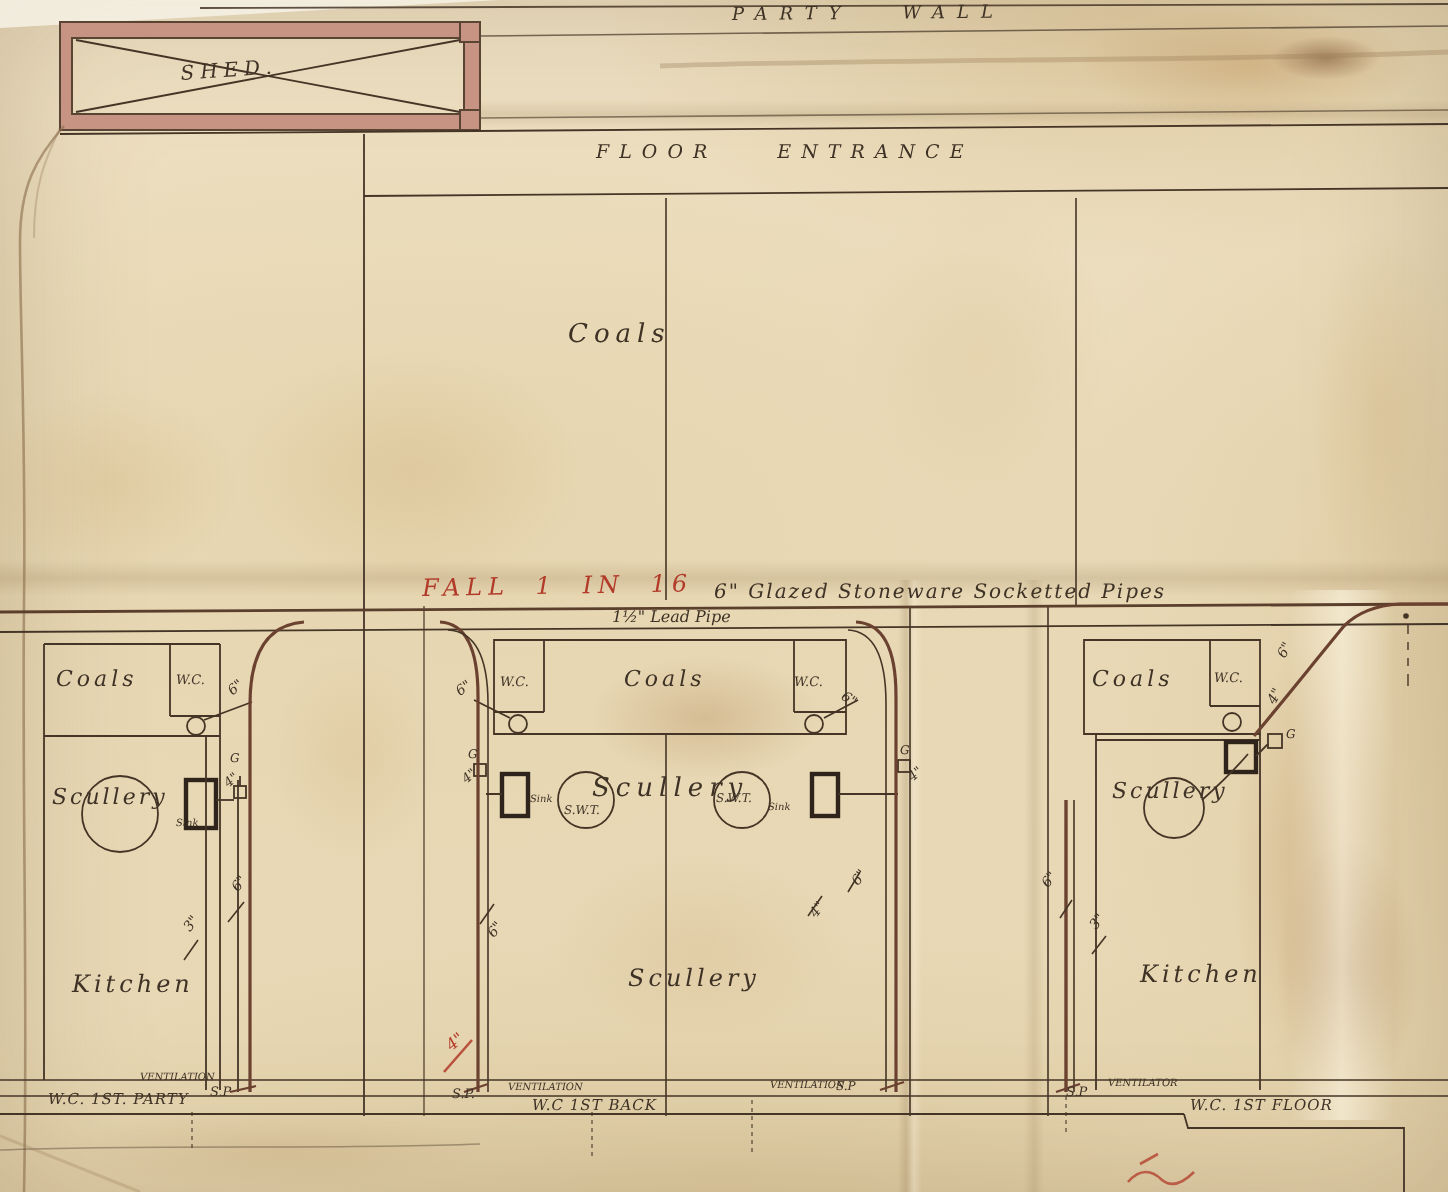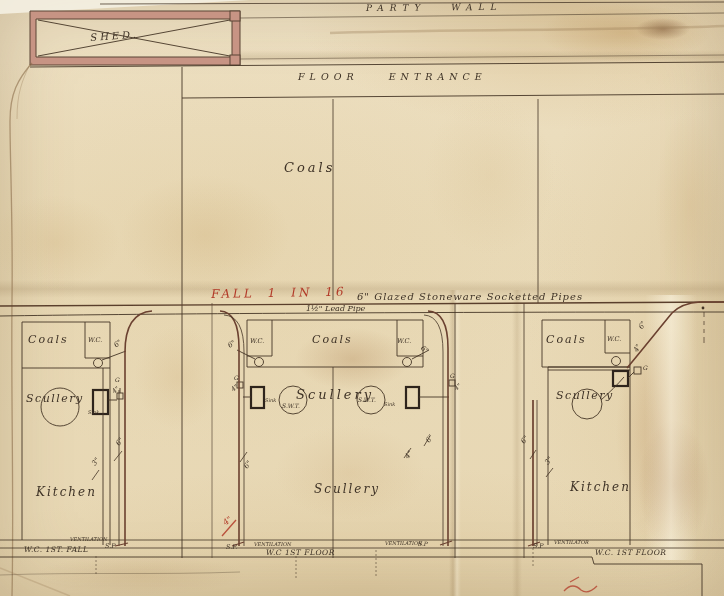--- a/index.html
+++ b/index.html
@@ -187,21 +187,21 @@
   <div class="lbl" style="left:28px;top:334px;font-size:11px;letter-spacing:2px;">Coals</div>
   <div class="lbl" style="left:88px;top:337px;font-size:6.5px;">W.C.</div>
   <div class="lbl" style="left:113px;top:344px;font-size:7px;transform:rotate(-40deg);">6"</div>
   <div class="lbl" style="left:26px;top:393px;font-size:11px;letter-spacing:1.5px;">Scullery</div>
   <div class="lbl" style="left:88px;top:410px;font-size:5px;">Sink</div>
   <div class="lbl" style="left:115px;top:377px;font-size:6px;">G</div>
   <div class="lbl" style="left:111px;top:390px;font-size:6.5px;transform:rotate(-40deg);">4"</div>
   <div class="lbl" style="left:36px;top:486px;font-size:12px;letter-spacing:2px;">Kitchen</div>
   <div class="lbl" style="left:91px;top:463px;font-size:7px;transform:rotate(-52deg);">3"</div>
   <div class="lbl" style="left:115px;top:443px;font-size:7px;transform:rotate(-52deg);">6"</div>
-  <div class="lbl" style="left:24px;top:546px;font-size:7.5px;letter-spacing:0.5px;">W.C. 1ST. FALL</div>
+  <div class="lbl" style="left:24px;top:546px;font-size:7.5px;letter-spacing:0.5px;">W.C. 1ST. PARTY</div>
   <div class="lbl" style="left:70px;top:537px;font-size:5px;">VENTILATION</div>
   <div class="lbl" style="left:105px;top:543px;font-size:6.5px;">S.P</div>
 
   <div class="lbl" style="left:312px;top:334px;font-size:11px;letter-spacing:2px;">Coals</div>
   <div class="lbl" style="left:250px;top:338px;font-size:6.5px;">W.C.</div>
   <div class="lbl" style="left:397px;top:338px;font-size:6.5px;">W.C.</div>
   <div class="lbl" style="left:227px;top:344px;font-size:7px;transform:rotate(-35deg);">6"</div>
   <div class="lbl" style="left:423px;top:345px;font-size:7px;transform:rotate(35deg);">6"</div>
   <div class="lbl" style="left:296px;top:388px;font-size:13px;letter-spacing:3px;">Scullery</div>
   <div class="lbl" style="left:282px;top:403px;font-size:6px;">S.W.T.</div>
@@ -212,21 +212,21 @@
   <div class="lbl" style="left:230px;top:388px;font-size:6.5px;transform:rotate(-40deg);">4"</div>
   <div class="lbl" style="left:450px;top:373px;font-size:6px;">G</div>
   <div class="lbl" style="left:453px;top:387px;font-size:6.5px;transform:rotate(-40deg);">4"</div>
   <div class="lbl" style="left:314px;top:483px;font-size:12px;letter-spacing:2px;">Scullery</div>
   <div class="lbl" style="left:243px;top:466px;font-size:7px;transform:rotate(-52deg);">6"</div>
   <div class="lbl" style="left:404px;top:456px;font-size:7px;transform:rotate(-52deg);">4"</div>
   <div class="lbl" style="left:425px;top:440px;font-size:7px;transform:rotate(-52deg);">6"</div>
   <div class="lbl red" style="left:222px;top:521px;font-size:8px;transform:rotate(-40deg);">4"</div>
   <div class="lbl" style="left:226px;top:544px;font-size:6.5px;">S.P.</div>
   <div class="lbl" style="left:254px;top:542px;font-size:5px;">VENTILATION</div>
-  <div class="lbl" style="left:266px;top:549px;font-size:7.5px;letter-spacing:0.5px;">W.C 1ST FLOOR</div>
+  <div class="lbl" style="left:266px;top:549px;font-size:7.5px;letter-spacing:0.5px;">W.C 1ST BACK</div>
   <div class="lbl" style="left:385px;top:541px;font-size:5px;">VENTILATION</div>
   <div class="lbl" style="left:418px;top:541px;font-size:6px;">S.P</div>
 
   <div class="lbl" style="left:546px;top:334px;font-size:11px;letter-spacing:2px;">Coals</div>
   <div class="lbl" style="left:607px;top:336px;font-size:6.5px;">W.C.</div>
   <div class="lbl" style="left:638px;top:327px;font-size:7px;transform:rotate(-60deg);">6"</div>
   <div class="lbl" style="left:633px;top:350px;font-size:7px;transform:rotate(-60deg);">4"</div>
   <div class="lbl" style="left:643px;top:365px;font-size:6px;">G</div>
   <div class="lbl" style="left:556px;top:390px;font-size:11px;letter-spacing:1.5px;">Scullery</div>
   <div class="lbl" style="left:570px;top:481px;font-size:12px;letter-spacing:2px;">Kitchen</div>

